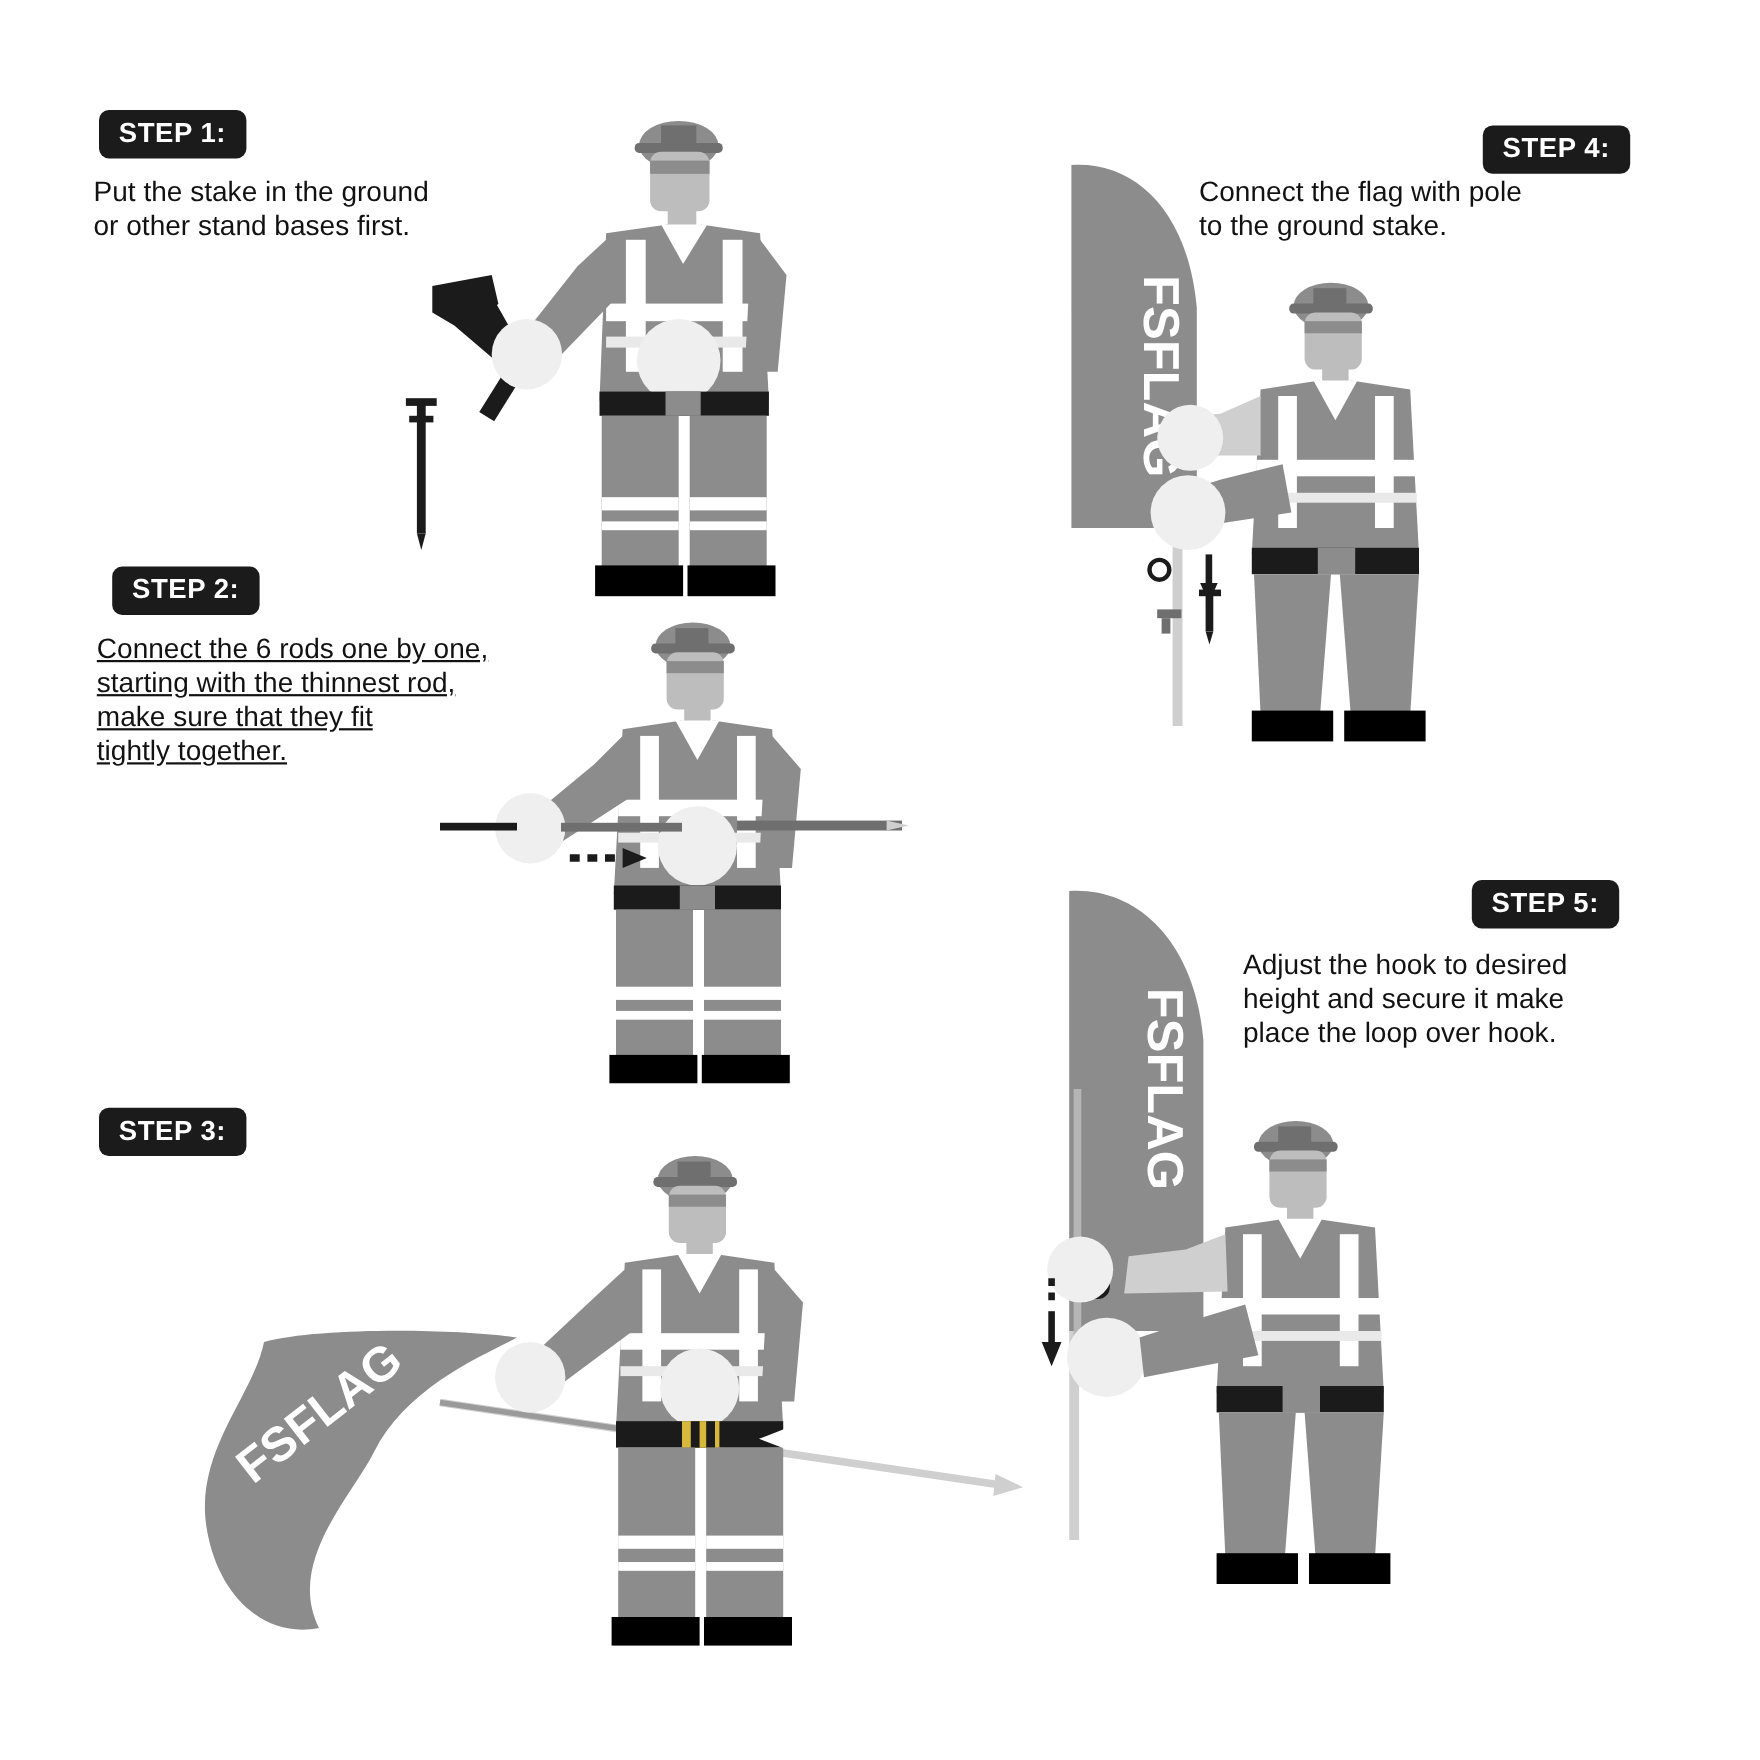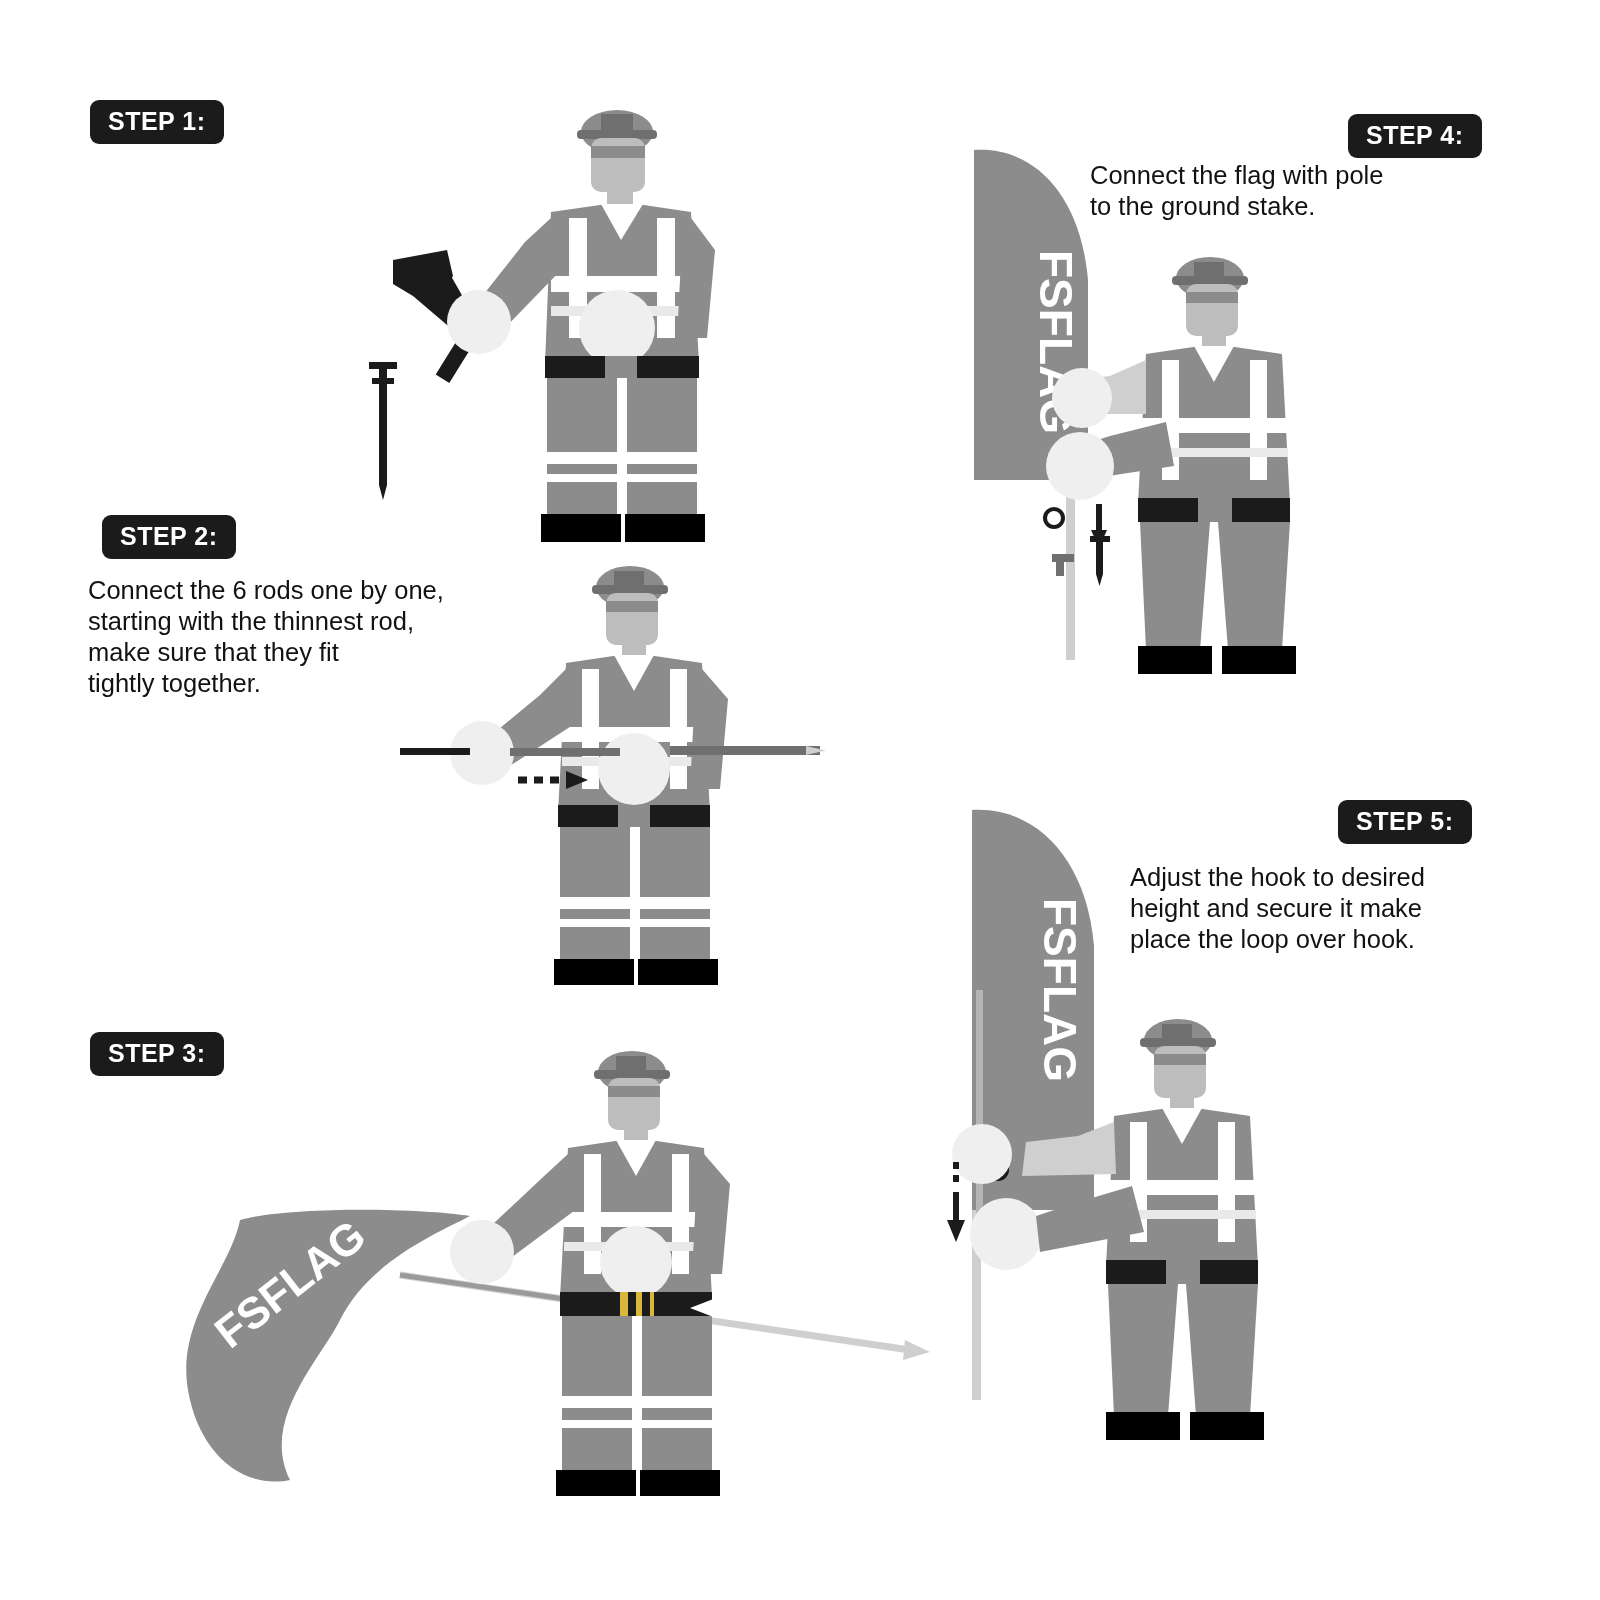--- a/index.html
+++ b/index.html
@@ -48,20 +48,22 @@
     fill: #ffffff;
   }
   svg { display: block; }
 </style>
 </head>
 <body>
 
 <div class="canvas">
 
   <div class="step-badge" style="left:90px; top:100px;">STEP 1:</div>
+  <div class="step-text" style="left:85px; top:160px; width:460px;">Put the stake in the ground
+or other stand bases first.</div>
 
   <svg class="illus" style="position:absolute; left:355px; top:100px;" width="420" height="450" viewBox="0 0 420 450">
 
     <g>
       <rect x="24" y="265" width="8" height="120" fill="#1b1b1b"></rect>
       <rect x="14" y="262" width="28" height="7" fill="#1b1b1b"></rect>
       <rect x="17" y="278" width="22" height="6" fill="#1b1b1b"></rect>
       <polygon points="24,385 32,385 28,400" fill="#1b1b1b"></polygon>
     </g>
 
@@ -106,21 +108,21 @@
       <rect x="272" y="352" width="70" height="12" fill="#ffffff"></rect>
       <rect x="192" y="374" width="70" height="8" fill="#ffffff"></rect>
       <rect x="272" y="374" width="70" height="8" fill="#ffffff"></rect>
 
       <rect x="186" y="414" width="80" height="28" fill="#000000"></rect>
       <rect x="270" y="414" width="80" height="28" fill="#000000"></rect>
     </g>
   </svg>
 
   <div class="step-badge" style="left:102px; top:515px;">STEP 2:</div>
-  <div class="step-text" style="left:88px; top:575px; width:470px;">Connect the 6 rods one by one,
+  <div class="step-text" style="left:88px; top:575px; width:470px;text-decoration:underline;">Connect the 6 rods one by one,
 starting with the thinnest rod,
 make sure that they fit
 tightly together.</div>
 
   <svg class="illus" style="position:absolute; left:390px; top:545px;" width="440" height="440" viewBox="0 0 440 440">
     <g>
 
       <ellipse cx="240" cy="42" rx="34" ry="21" fill="#8c8c8c"></ellipse>
       <rect x="202" y="40" width="76" height="9" rx="4" fill="#6f6f6f"></rect>
       <rect x="224" y="26" width="30" height="16" fill="#6f6f6f"></rect>
@@ -161,21 +163,21 @@
       <rect x="280" y="201" width="150" height="9" fill="#6f6f6f"></rect>
       <polygon points="416,201 436,205.5 416,210" fill="#cfcfcf"></polygon>
     </g>
 
     <g>
       <line x1="128" y1="235" x2="176" y2="235" stroke="#1b1b1b" stroke-width="7" stroke-dasharray="9 7"></line>
       <polygon points="176,226 198,235 176,244" fill="#1b1b1b"></polygon>
     </g>
   </svg>
 
-  <div class="step-badge" style="left:90px; top:1032px;">STEP 3:</div>
+  <div class="step-badge" style="left:90px; top:1007px;">STEP 3:</div>
 
   <svg class="illus" style="position:absolute; left:170px; top:1020px;" width="790" height="540" viewBox="0 0 790 540">
 
     <g>
       <path d="M70 200 C60 250 6 300 18 370 C28 430 70 470 120 460 C90 400 150 340 170 300
                C200 240 270 212 300 196 C250 188 120 186 70 200 Z" fill="#8c8c8c"></path>
       <text class="flag-label" x="60" y="330" font-size="44" transform="rotate(-38 60 330)">FSFLAG</text>
     </g>
 
     <g>

